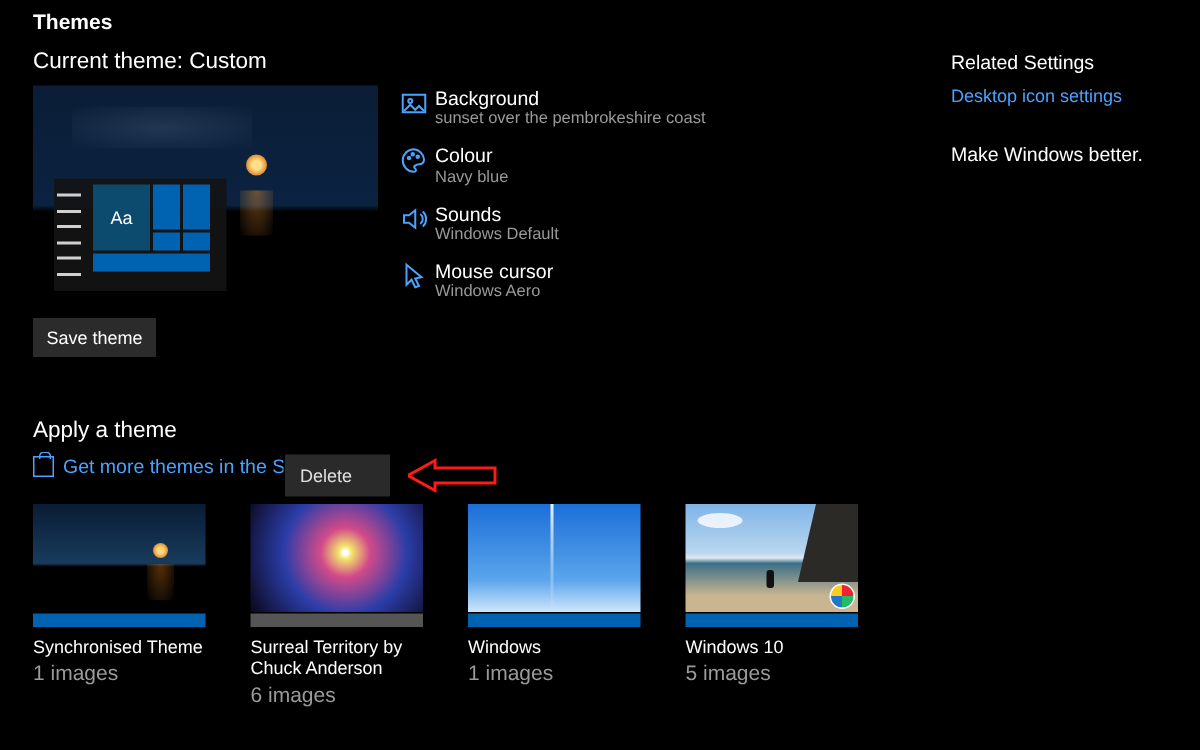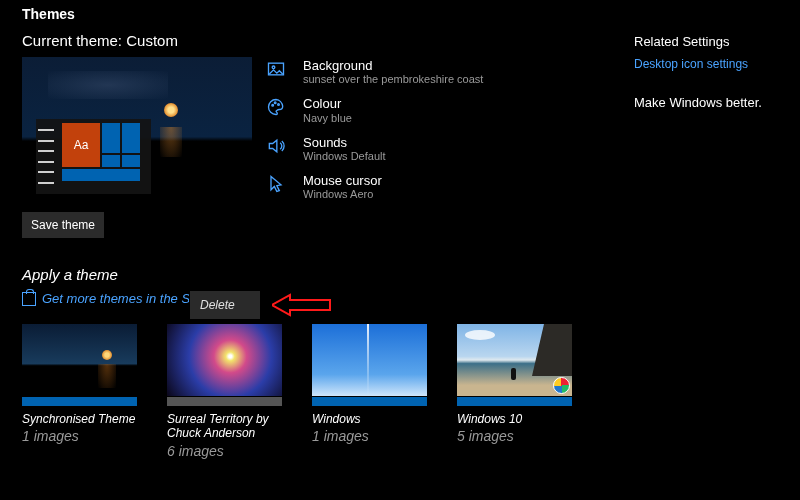--- a/index.html
+++ b/index.html
@@ -92,40 +92,40 @@
     display: grid;
     grid-template-columns: 38px 18px 18px;
     grid-template-rows: 30px 12px 12px;
     gap: 2px;
     padding: 4px;
     box-sizing: border-box;
   }
   .tile-big {
     grid-column: 1 / 2;
     grid-row: 1 / 3;
-    background: #c2410c;
+    background: #0c4a6e;
     display: flex;
     align-items: center;
     justify-content: center;
     font-size: 12px;
   }
   .tile-s {
     background: #0063b1;
   }
 
   .prop-list {
     display: flex;
     flex-direction: column;
     gap: 12px;
     padding-top: 2px;
   }
   .prop {
     display: flex;
     align-items: flex-start;
-    gap: 17px;
+    gap: 4px;
   }
   .prop .icon {
     width: 20px;
     height: 20px;
     flex: 0 0 20px;
     color: #4aa3ff;
     display: flex;
     align-items: center;
     justify-content: center;
   }
@@ -144,22 +144,21 @@
     width: 82px;
     height: 26px;
     background: #2b2b2b;
     color: #fff;
     border: none;
     font-size: 12px;
     text-align: center;
   }
 
   .apply-section {
-    margin-top: 28px;
-    font-style: italic;
+    margin-top: 40px;
   }
   .store-row {
     display: flex;
     align-items: center;
     gap: 6px;
     margin-top: 2px;
     color: #4aa3ff;
     font-size: 13px;
     position: relative;
   }

